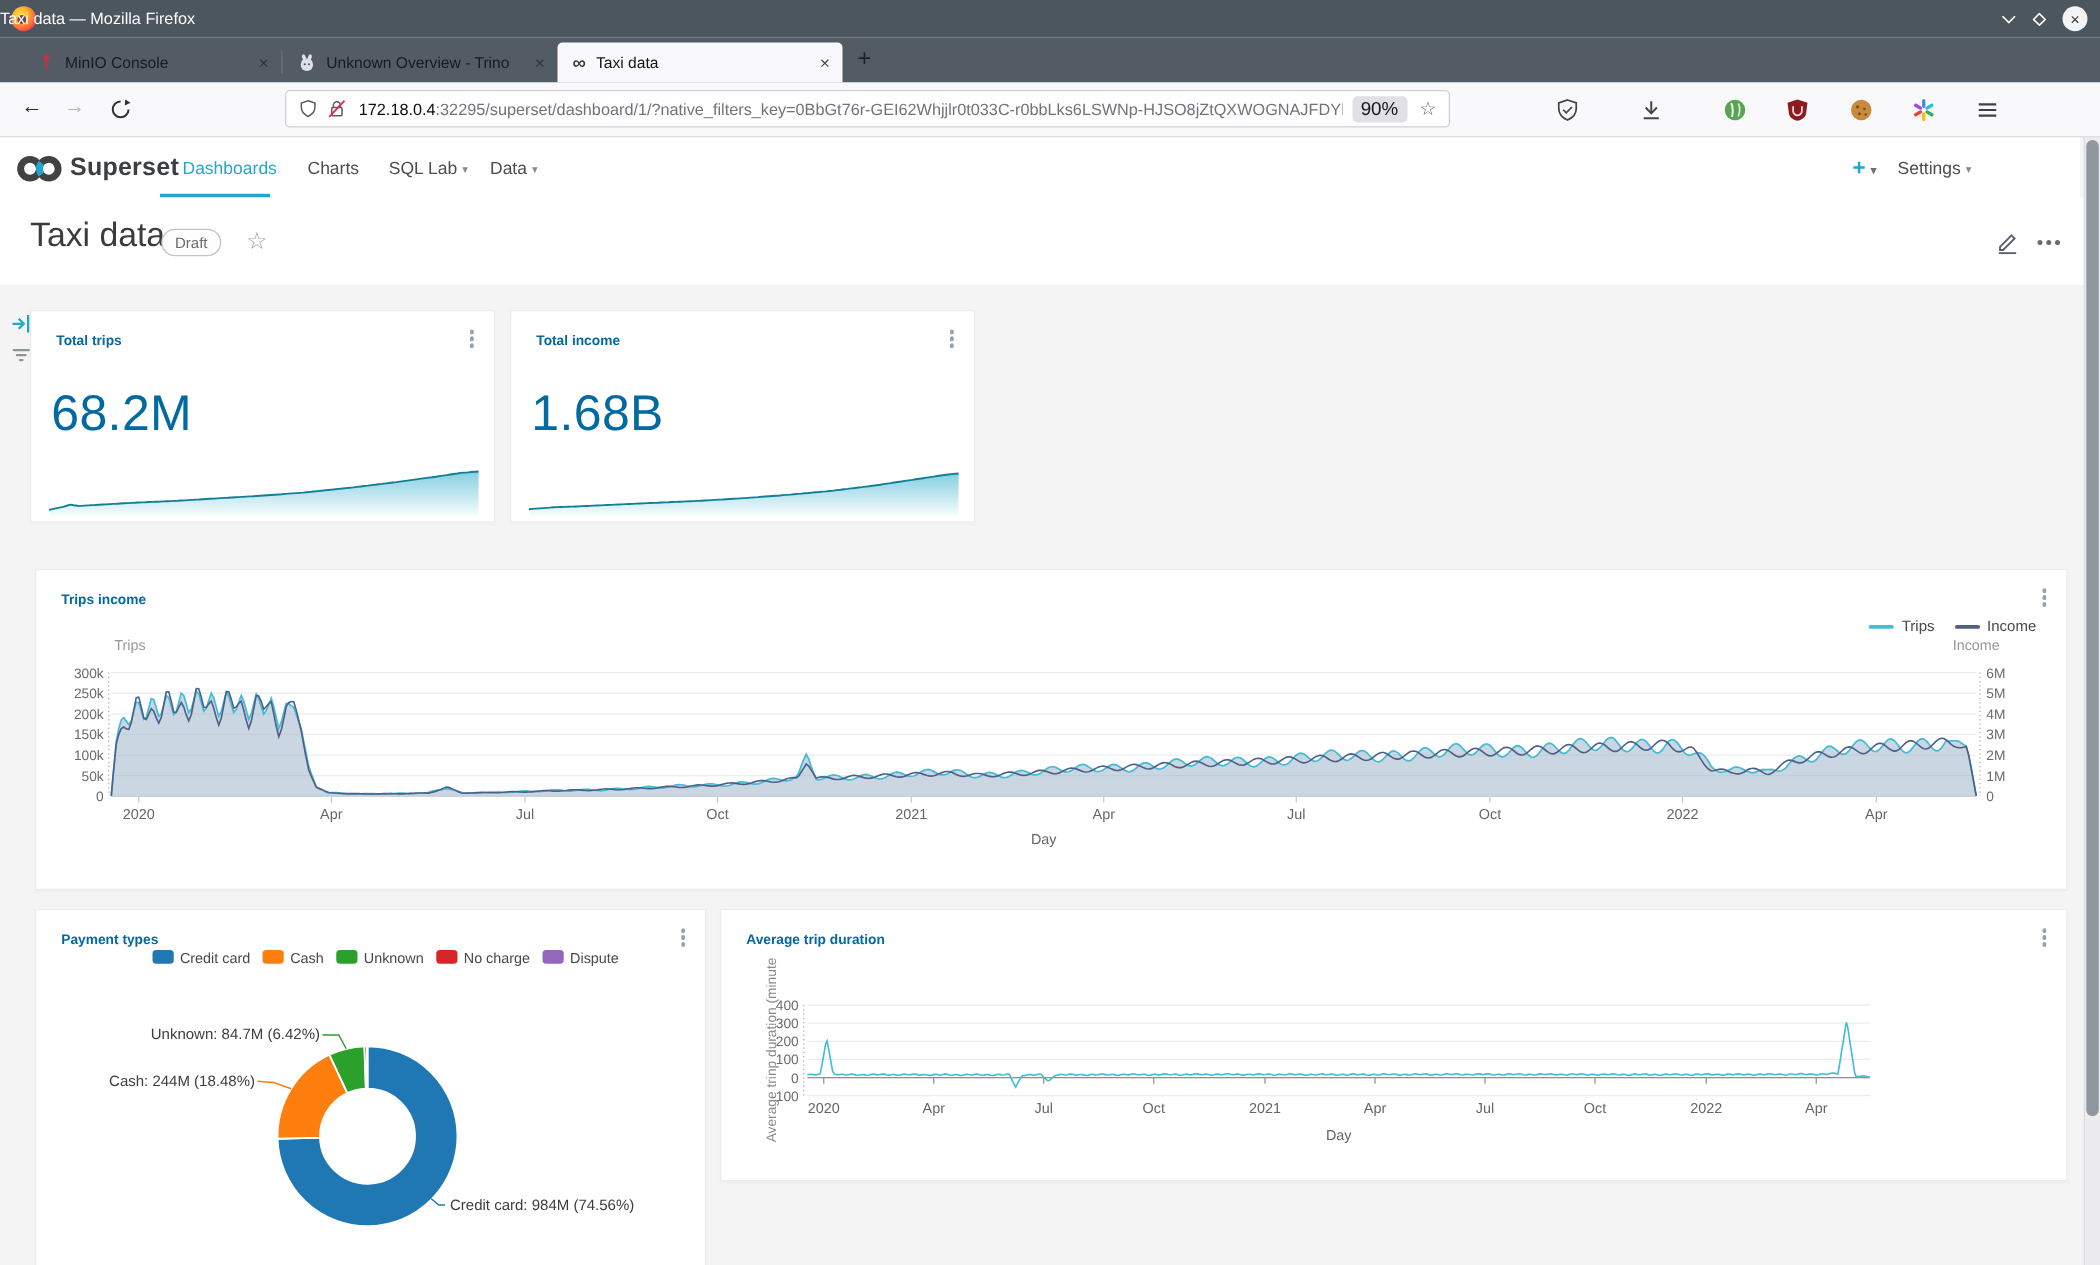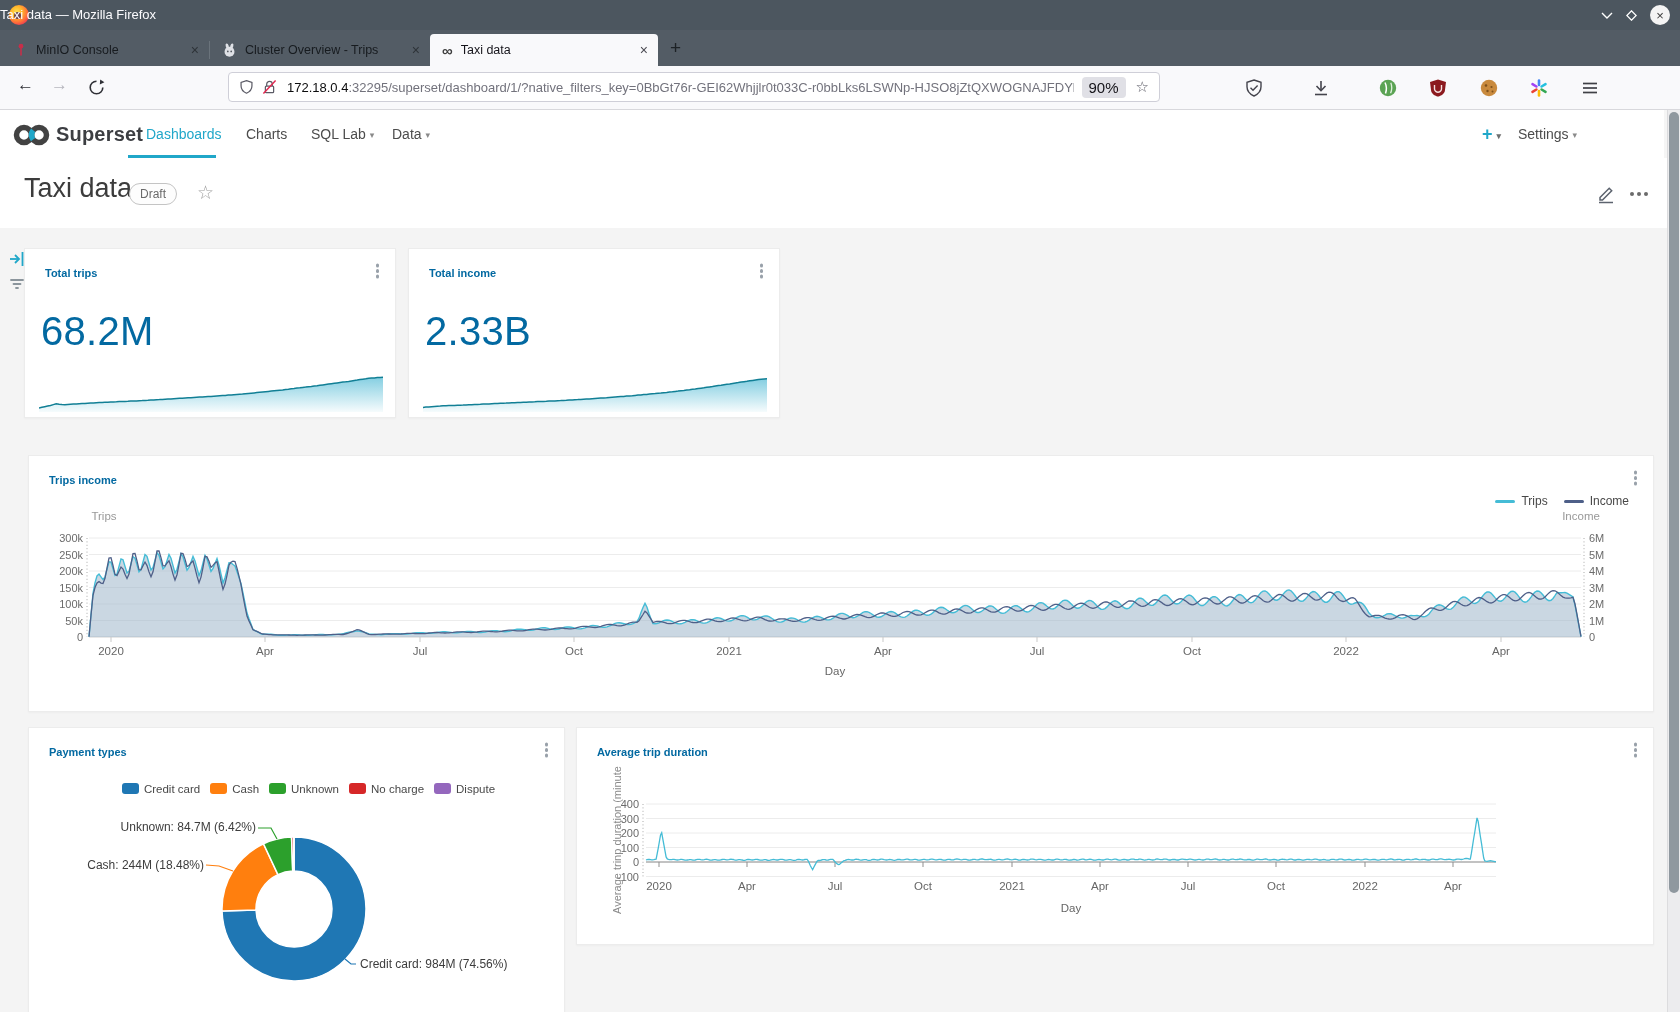--- a/index.html
+++ b/index.html
@@ -13,21 +13,21 @@
   .fx-icon{position:absolute;left:9px;top:5px;width:20px;height:20px;border-radius:50%;
     background:radial-gradient(circle at 38% 34%,#ffe14d 0%,#ffb62b 30%,#ff7139 58%,#e3215b 88%);}
   .fx-icon::after{content:"";position:absolute;left:5px;top:7px;width:7px;height:7px;border-radius:50%;background:#30125c;opacity:.7;}
   .tb-title{position:absolute;left:0;right:0;top:0;height:30px;line-height:30px;
     color:#fbfbfe;font-size:13px;}
   .win-controls{position:absolute;right:10px;top:0;height:30px;display:flex;align-items:center;gap:13px;}
   .close-circle{width:20px;height:20px;border-radius:50%;background:#f4f4f4;display:flex;align-items:center;justify-content:center;
     color:#3a3a3a;font-size:13px;line-height:1;}
 
   
-  .tabstrip{position:absolute;top:30px;left:0;right:0;height:36px;background:#535c65;display:flex;align-items:flex-end;padding-left:2px;}
+  .tabstrip{position:absolute;top:30px;left:0;right:0;height:36px;background:#535c65;display:flex;align-items:flex-end;padding-left:18px;}
   .tab{height:32px;display:flex;align-items:center;gap:8px;padding:0 10px 0 12px;border-radius:4px 4px 0 0;
     font-size:12.5px;color:#171b1f;box-sizing:border-box;}
   .tab .tlabel{white-space:nowrap;overflow:hidden;flex:1;}
   .tab .tclose{color:#2e3338;font-size:14px;margin-left:6px;}
   .tab.active{background:#f9f9fb;color:#15141a;}
   .tab.active .tclose{color:#4a4a52;}
   .tabsep{width:1px;height:18px;background:#6a737b;margin-bottom:7px;}
   .newtab{color:#1d2control226;font-size:19px;color:#1d2226;margin:0 0 7px 12px;}
   .inf{font-size:15px;font-weight:700;color:#3d3d3d;line-height:1;}
 
@@ -64,21 +64,21 @@
   
   .dashboard{position:absolute;top:228px;left:0;right:0;bottom:0;background:#f4f4f4;}
   .card{position:absolute;background:#fff;border:1px solid #ececec;box-shadow:0 1px 2px rgba(0,0,0,.03);box-sizing:border-box;}
   .card h3{position:absolute;left:16px;top:14px;margin:4px;font-size:11px;font-weight:700;color:#0369a1;}
   .kebab{position:absolute;right:16px;top:20px;width:3.5px;height:3.5px;border-radius:50%;background:#99a1aa;
     box-shadow:0 -5.5px 0 #99a1aa,0 5.5px 0 #99a1aa;}
   .bignum{position:absolute;left:16px;top:60px;font-size:40px;color:#0369a1;letter-spacing:.3px;}
   .spark{position:absolute;left:14px;top:118px;width:344px;height:46px;}
   .ti-legend{position:absolute;right:24px;top:38px;display:flex;gap:16px;align-items:center;font-size:12px;color:#484848;}
   .ti-legend .sw{display:inline-block;width:20px;height:3px;border-radius:2px;margin-right:6px;vertical-align:middle;}
-  .pt-legend{position:absolute;left:30px;right:6px;top:55px;display:flex;justify-content:center;gap:10px;
+  .pt-legend{position:absolute;left:30px;right:6px;top:32px;display:flex;justify-content:center;gap:10px;
     font-size:11.5px;color:#484848;align-items:center;white-space:nowrap;}
   .pt-legend .sw{display:inline-block;width:17px;height:11px;border-radius:3px;margin-right:5px;vertical-align:-1px;}
 
   
   .fbar{position:absolute;left:8px;top:22px;}
   .fbar2{position:absolute;left:8px;top:47px;}
 
   
   .sb-track{position:absolute;right:0;top:110px;width:13px;bottom:0;background:#ececee;border-left:1px solid #dcdcde;box-sizing:border-box;}
   .sb-thumb{position:absolute;right:1px;top:2px;width:10px;height:781px;background:#8f989f;border-radius:5px;}
@@ -113,21 +113,21 @@
     </div>
     <div class="tabsep"></div>
     <div class="tab" style="width:220px">
       <svg width="15" height="15" viewBox="0 0 16 16">
         <ellipse cx="5.6" cy="3.4" rx="1.6" ry="3" fill="#dfe1e6" transform="rotate(-18 5.6 3.4)"></ellipse>
         <ellipse cx="10.4" cy="3.4" rx="1.6" ry="3" fill="#dfe1e6" transform="rotate(18 10.4 3.4)"></ellipse>
         <circle cx="8" cy="9.4" r="5.3" fill="#dfe1e6"></circle>
           <circle cx="6.2" cy="9" r=".9" fill="#50555c"></circle>
           <circle cx="9.8" cy="9" r=".9" fill="#50555c"></circle>
       </svg>
-      <span class="tlabel">Cluster Overview - Trips</span>
+      <span class="tlabel">Unknown Overview - Trino</span>
       <span class="tclose">×</span>
     </div>
     <div class="tab active" style="width:228px">
       <span class="inf">∞</span>
       <span class="tlabel">Taxi data</span>
       <span class="tclose">×</span>
     </div>
     <div class="newtab">+</div>
   </div>
 
@@ -249,21 +249,21 @@
         </linearGradient>
           </defs>
       <path d="M0,45L0.0,40.9L2.9,40.3L5.7,39.7L8.6,39.1L11.5,38.5L14.3,37.6L17.2,36.7L20.1,37.2L22.9,37.6L25.8,37.7L28.7,37.5L31.5,37.3L34.4,37.1L37.3,37.0L40.1,36.8L43.0,36.6L45.9,36.5L48.7,36.3L51.6,36.1L54.5,36.0L57.3,35.8L60.2,35.6L63.1,35.5L65.9,35.3L68.8,35.2L71.7,35.0L74.5,34.9L77.4,34.8L80.3,34.6L83.1,34.5L86.0,34.4L88.9,34.3L91.7,34.1L94.6,34.0L97.5,33.9L100.3,33.7L103.2,33.6L106.1,33.4L108.9,33.3L111.8,33.1L114.7,32.9L117.5,32.7L120.4,32.6L123.3,32.4L126.1,32.2L129.0,32.0L131.9,31.9L134.7,31.7L137.6,31.5L140.5,31.3L143.3,31.2L146.2,31.0L149.1,30.8L151.9,30.7L154.8,30.5L157.7,30.3L160.5,30.1L163.4,30.0L166.3,29.8L169.1,29.6L172.0,29.4L174.9,29.2L177.7,29.0L180.6,28.8L183.5,28.6L186.3,28.4L189.2,28.1L192.1,27.9L194.9,27.7L197.8,27.5L200.7,27.3L203.5,27.1L206.4,26.8L209.3,26.5L212.1,26.2L215.0,25.9L217.9,25.6L220.7,25.3L223.6,25.0L226.5,24.7L229.3,24.4L232.2,24.1L235.1,23.8L237.9,23.5L240.8,23.2L243.7,22.9L246.5,22.5L249.4,22.2L252.3,21.8L255.1,21.5L258.0,21.1L260.9,20.8L263.7,20.4L266.6,20.1L269.5,19.7L272.3,19.4L275.2,19.0L278.1,18.7L280.9,18.3L283.8,17.9L286.7,17.5L289.5,17.1L292.4,16.7L295.3,16.3L298.1,15.9L301.0,15.5L303.9,15.1L306.7,14.8L309.6,14.4L312.5,13.9L315.3,13.5L318.2,13.1L321.1,12.6L323.9,12.2L326.8,11.8L329.7,11.3L332.5,11.1L335.4,10.9L338.3,10.6L341.1,10.4L344.0,10.2L344,45Z" fill="url(#sg0)"></path>
           <path d="M0.0,40.9L2.9,40.3L5.7,39.7L8.6,39.1L11.5,38.5L14.3,37.6L17.2,36.7L20.1,37.2L22.9,37.6L25.8,37.7L28.7,37.5L31.5,37.3L34.4,37.1L37.3,37.0L40.1,36.8L43.0,36.6L45.9,36.5L48.7,36.3L51.6,36.1L54.5,36.0L57.3,35.8L60.2,35.6L63.1,35.5L65.9,35.3L68.8,35.2L71.7,35.0L74.5,34.9L77.4,34.8L80.3,34.6L83.1,34.5L86.0,34.4L88.9,34.3L91.7,34.1L94.6,34.0L97.5,33.9L100.3,33.7L103.2,33.6L106.1,33.4L108.9,33.3L111.8,33.1L114.7,32.9L117.5,32.7L120.4,32.6L123.3,32.4L126.1,32.2L129.0,32.0L131.9,31.9L134.7,31.7L137.6,31.5L140.5,31.3L143.3,31.2L146.2,31.0L149.1,30.8L151.9,30.7L154.8,30.5L157.7,30.3L160.5,30.1L163.4,30.0L166.3,29.8L169.1,29.6L172.0,29.4L174.9,29.2L177.7,29.0L180.6,28.8L183.5,28.6L186.3,28.4L189.2,28.1L192.1,27.9L194.9,27.7L197.8,27.5L200.7,27.3L203.5,27.1L206.4,26.8L209.3,26.5L212.1,26.2L215.0,25.9L217.9,25.6L220.7,25.3L223.6,25.0L226.5,24.7L229.3,24.4L232.2,24.1L235.1,23.8L237.9,23.5L240.8,23.2L243.7,22.9L246.5,22.5L249.4,22.2L252.3,21.8L255.1,21.5L258.0,21.1L260.9,20.8L263.7,20.4L266.6,20.1L269.5,19.7L272.3,19.4L275.2,19.0L278.1,18.7L280.9,18.3L283.8,17.9L286.7,17.5L289.5,17.1L292.4,16.7L295.3,16.3L298.1,15.9L301.0,15.5L303.9,15.1L306.7,14.8L309.6,14.4L312.5,13.9L315.3,13.5L318.2,13.1L321.1,12.6L323.9,12.2L326.8,11.8L329.7,11.3L332.5,11.1L335.4,10.9L338.3,10.6L341.1,10.4L344.0,10.2" fill="none" stroke="#117f95" stroke-width="1.5"></path>
         </svg>
     </div>
 
     <div class="card" style="left:408px;top:20px;width:372px;height:170px">
       <h3>Total income</h3>
       <div class="kebab"></div>
-      <div class="bignum">2.33B</div>
+      <div class="bignum">1.68B</div>
       <svg class="spark" id="spark-1" viewBox="0 0 344 46" preserveAspectRatio="none">
         <defs>
             <linearGradient id="sg1" x1="0" y1="0" x2="0" y2="1">
           <stop offset="0" stop-color="#20a7c9" stop-opacity=".55"></stop>
               <stop offset="1" stop-color="#20a7c9" stop-opacity=".04"></stop>
         </linearGradient>
           </defs>
       <path d="M0,45L0.0,40.4L2.9,40.1L5.7,39.9L8.6,39.7L11.5,39.5L14.3,39.3L17.2,39.1L20.1,38.8L22.9,38.7L25.8,38.6L28.7,38.5L31.5,38.4L34.4,38.3L37.3,38.2L40.1,38.1L43.0,37.9L45.9,37.8L48.7,37.7L51.6,37.5L54.5,37.4L57.3,37.3L60.2,37.1L63.1,37.0L65.9,36.9L68.8,36.7L71.7,36.6L74.5,36.5L77.4,36.3L80.3,36.2L83.1,36.1L86.0,35.9L88.9,35.8L91.7,35.7L94.6,35.5L97.5,35.4L100.3,35.3L103.2,35.2L106.1,35.0L108.9,34.9L111.8,34.8L114.7,34.6L117.5,34.5L120.4,34.4L123.3,34.3L126.1,34.1L129.0,34.0L131.9,33.9L134.7,33.7L137.6,33.6L140.5,33.4L143.3,33.3L146.2,33.1L149.1,32.9L151.9,32.7L154.8,32.6L157.7,32.4L160.5,32.2L163.4,32.0L166.3,31.9L169.1,31.7L172.0,31.5L174.9,31.3L177.7,31.1L180.6,30.9L183.5,30.7L186.3,30.4L189.2,30.2L192.1,30.0L194.9,29.8L197.8,29.6L200.7,29.4L203.5,29.1L206.4,28.9L209.3,28.7L212.1,28.4L215.0,28.1L217.9,27.9L220.7,27.6L223.6,27.4L226.5,27.1L229.3,26.8L232.2,26.6L235.1,26.3L237.9,26.1L240.8,25.8L243.7,25.5L246.5,25.1L249.4,24.8L252.3,24.4L255.1,24.1L258.0,23.7L260.9,23.4L263.7,23.0L266.6,22.7L269.5,22.3L272.3,22.0L275.2,21.6L278.1,21.2L280.9,20.8L283.8,20.3L286.7,19.9L289.5,19.5L292.4,19.0L295.3,18.6L298.1,18.2L301.0,17.7L303.9,17.3L306.7,16.9L309.6,16.4L312.5,16.0L315.3,15.6L318.2,15.1L321.1,14.7L323.9,14.3L326.8,13.8L329.7,13.4L332.5,13.0L335.4,12.6L338.3,12.3L341.1,12.0L344.0,11.8L344,45Z" fill="url(#sg1)"></path>
           <path d="M0.0,40.4L2.9,40.1L5.7,39.9L8.6,39.7L11.5,39.5L14.3,39.3L17.2,39.1L20.1,38.8L22.9,38.7L25.8,38.6L28.7,38.5L31.5,38.4L34.4,38.3L37.3,38.2L40.1,38.1L43.0,37.9L45.9,37.8L48.7,37.7L51.6,37.5L54.5,37.4L57.3,37.3L60.2,37.1L63.1,37.0L65.9,36.9L68.8,36.7L71.7,36.6L74.5,36.5L77.4,36.3L80.3,36.2L83.1,36.1L86.0,35.9L88.9,35.8L91.7,35.7L94.6,35.5L97.5,35.4L100.3,35.3L103.2,35.2L106.1,35.0L108.9,34.9L111.8,34.8L114.7,34.6L117.5,34.5L120.4,34.4L123.3,34.3L126.1,34.1L129.0,34.0L131.9,33.9L134.7,33.7L137.6,33.6L140.5,33.4L143.3,33.3L146.2,33.1L149.1,32.9L151.9,32.7L154.8,32.6L157.7,32.4L160.5,32.2L163.4,32.0L166.3,31.9L169.1,31.7L172.0,31.5L174.9,31.3L177.7,31.1L180.6,30.9L183.5,30.7L186.3,30.4L189.2,30.2L192.1,30.0L194.9,29.8L197.8,29.6L200.7,29.4L203.5,29.1L206.4,28.9L209.3,28.7L212.1,28.4L215.0,28.1L217.9,27.9L220.7,27.6L223.6,27.4L226.5,27.1L229.3,26.8L232.2,26.6L235.1,26.3L237.9,26.1L240.8,25.8L243.7,25.5L246.5,25.1L249.4,24.8L252.3,24.4L255.1,24.1L258.0,23.7L260.9,23.4L263.7,23.0L266.6,22.7L269.5,22.3L272.3,22.0L275.2,21.6L278.1,21.2L280.9,20.8L283.8,20.3L286.7,19.9L289.5,19.5L292.4,19.0L295.3,18.6L298.1,18.2L301.0,17.7L303.9,17.3L306.7,16.9L309.6,16.4L312.5,16.0L315.3,15.6L318.2,15.1L321.1,14.7L323.9,14.3L326.8,13.8L329.7,13.4L332.5,13.0L335.4,12.6L338.3,12.3L341.1,12.0L344.0,11.8" fill="none" stroke="#117f95" stroke-width="1.5"></path>
         </svg>

